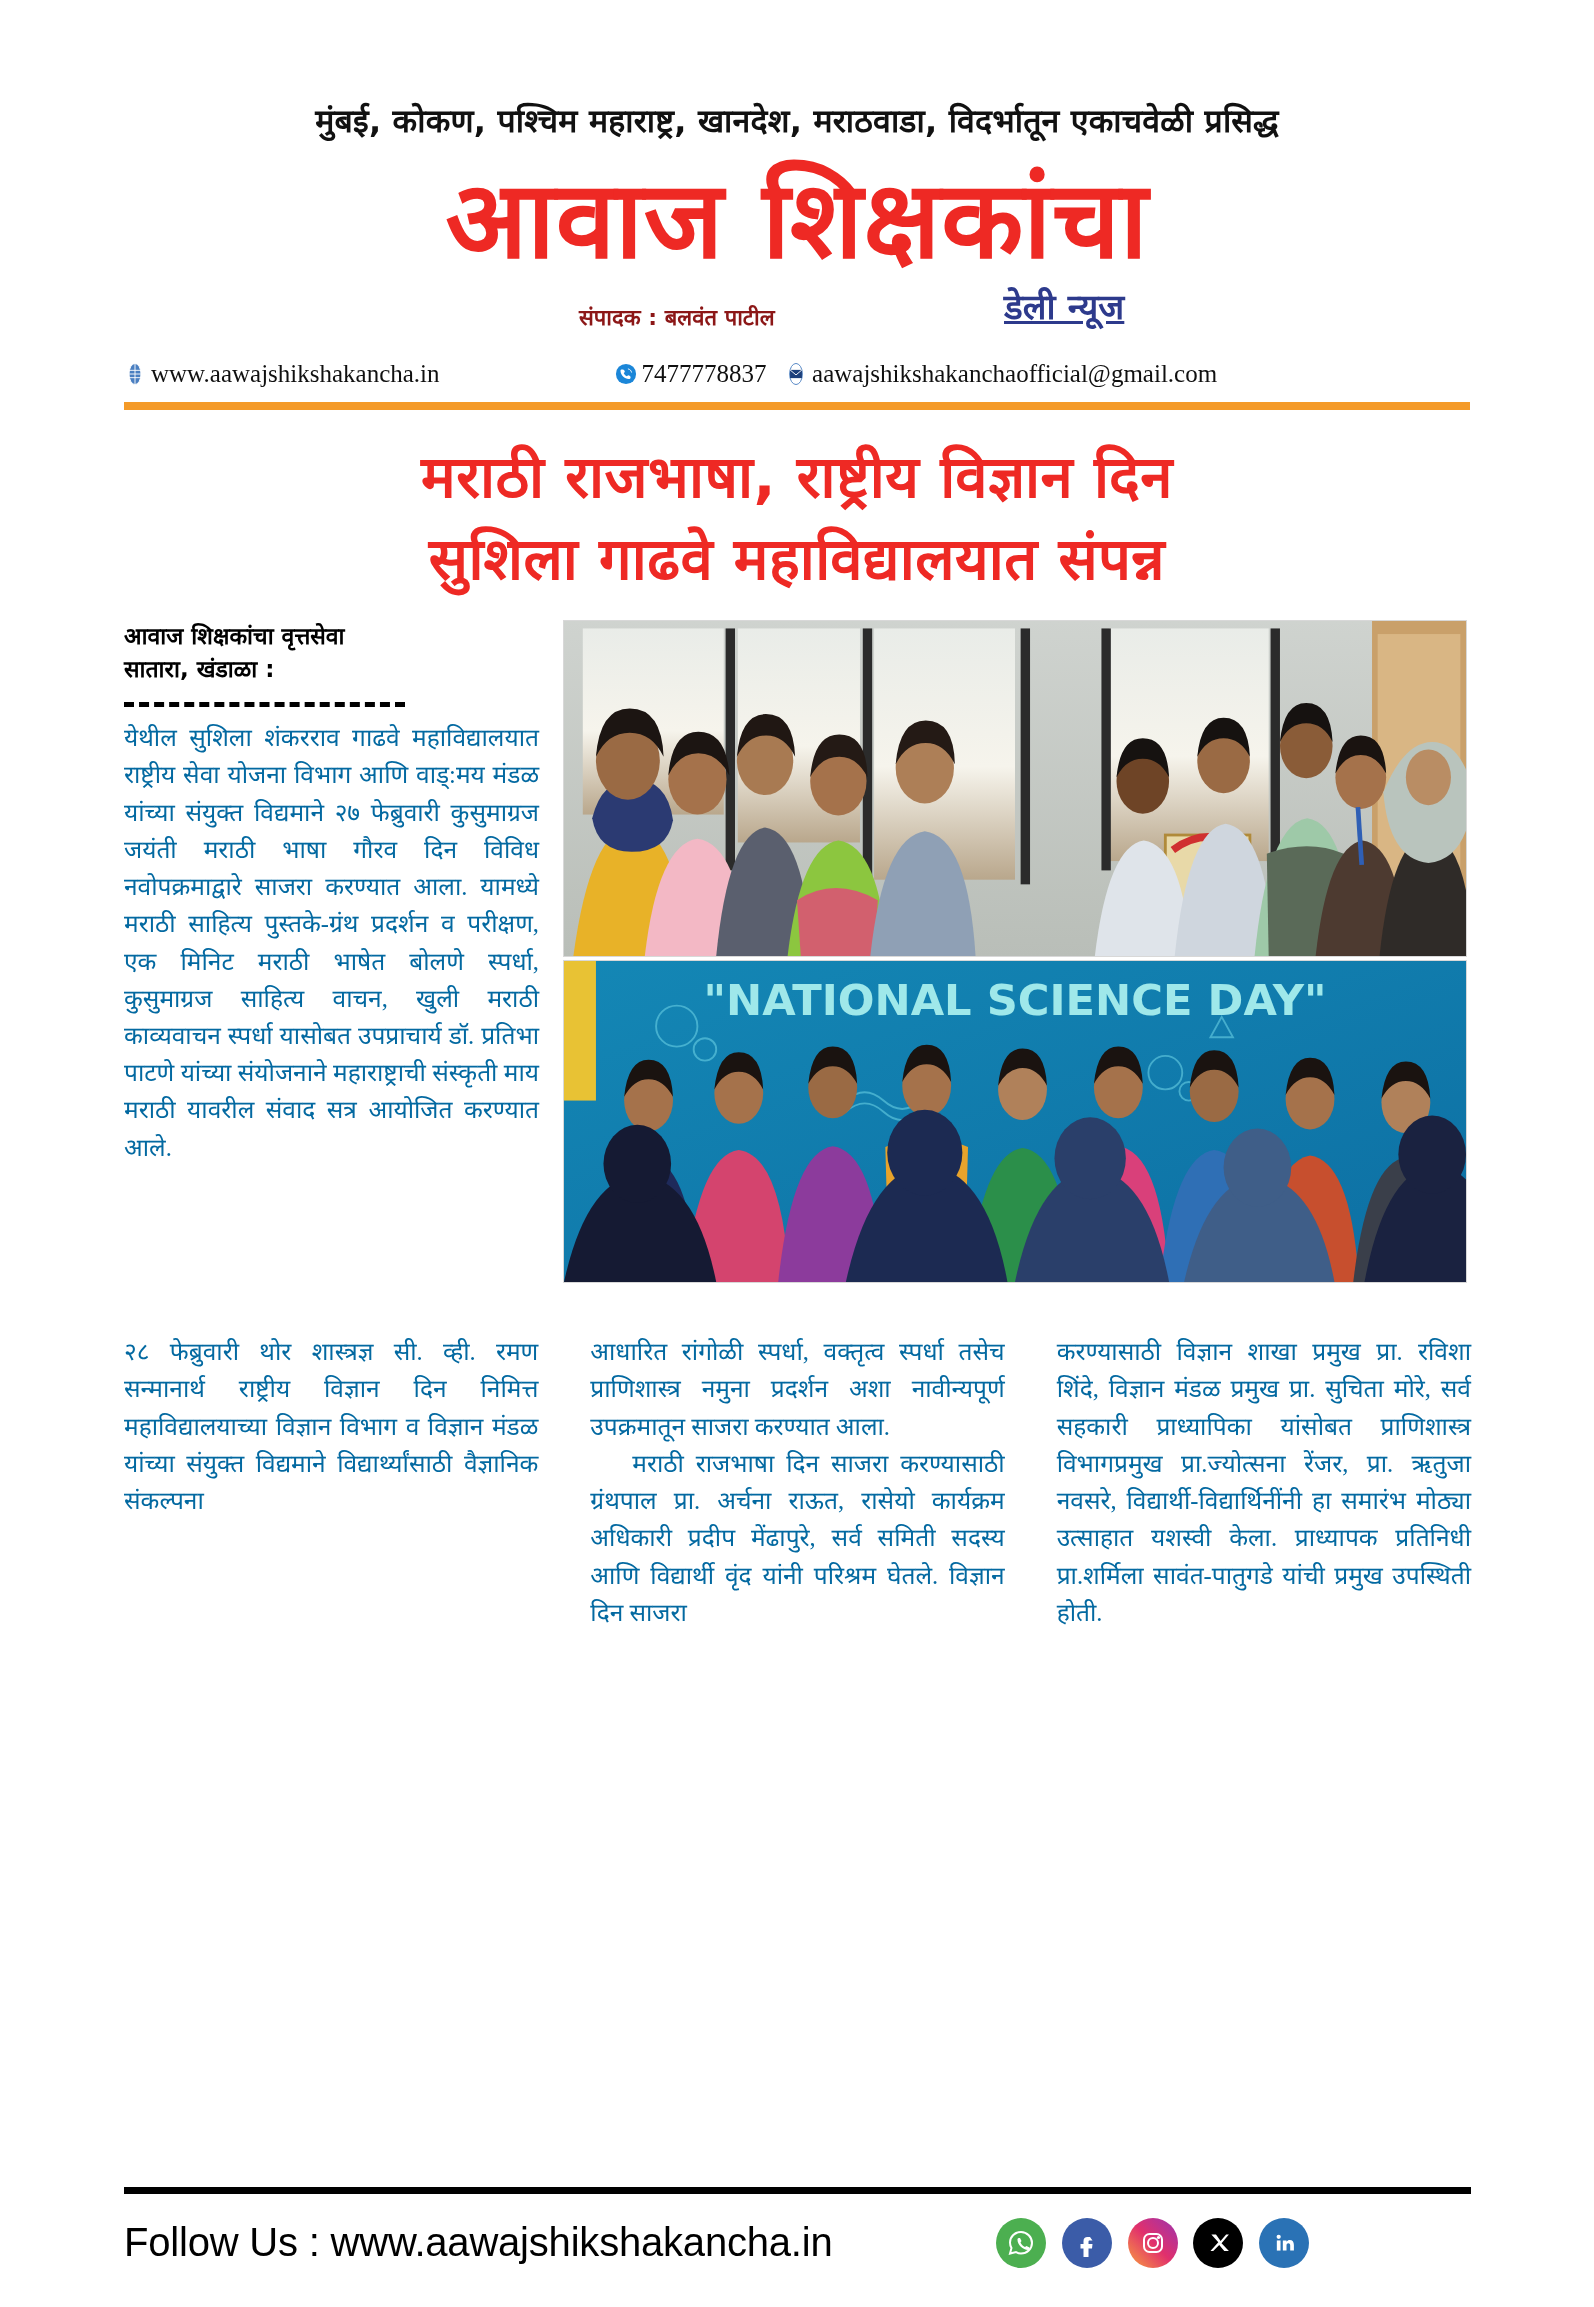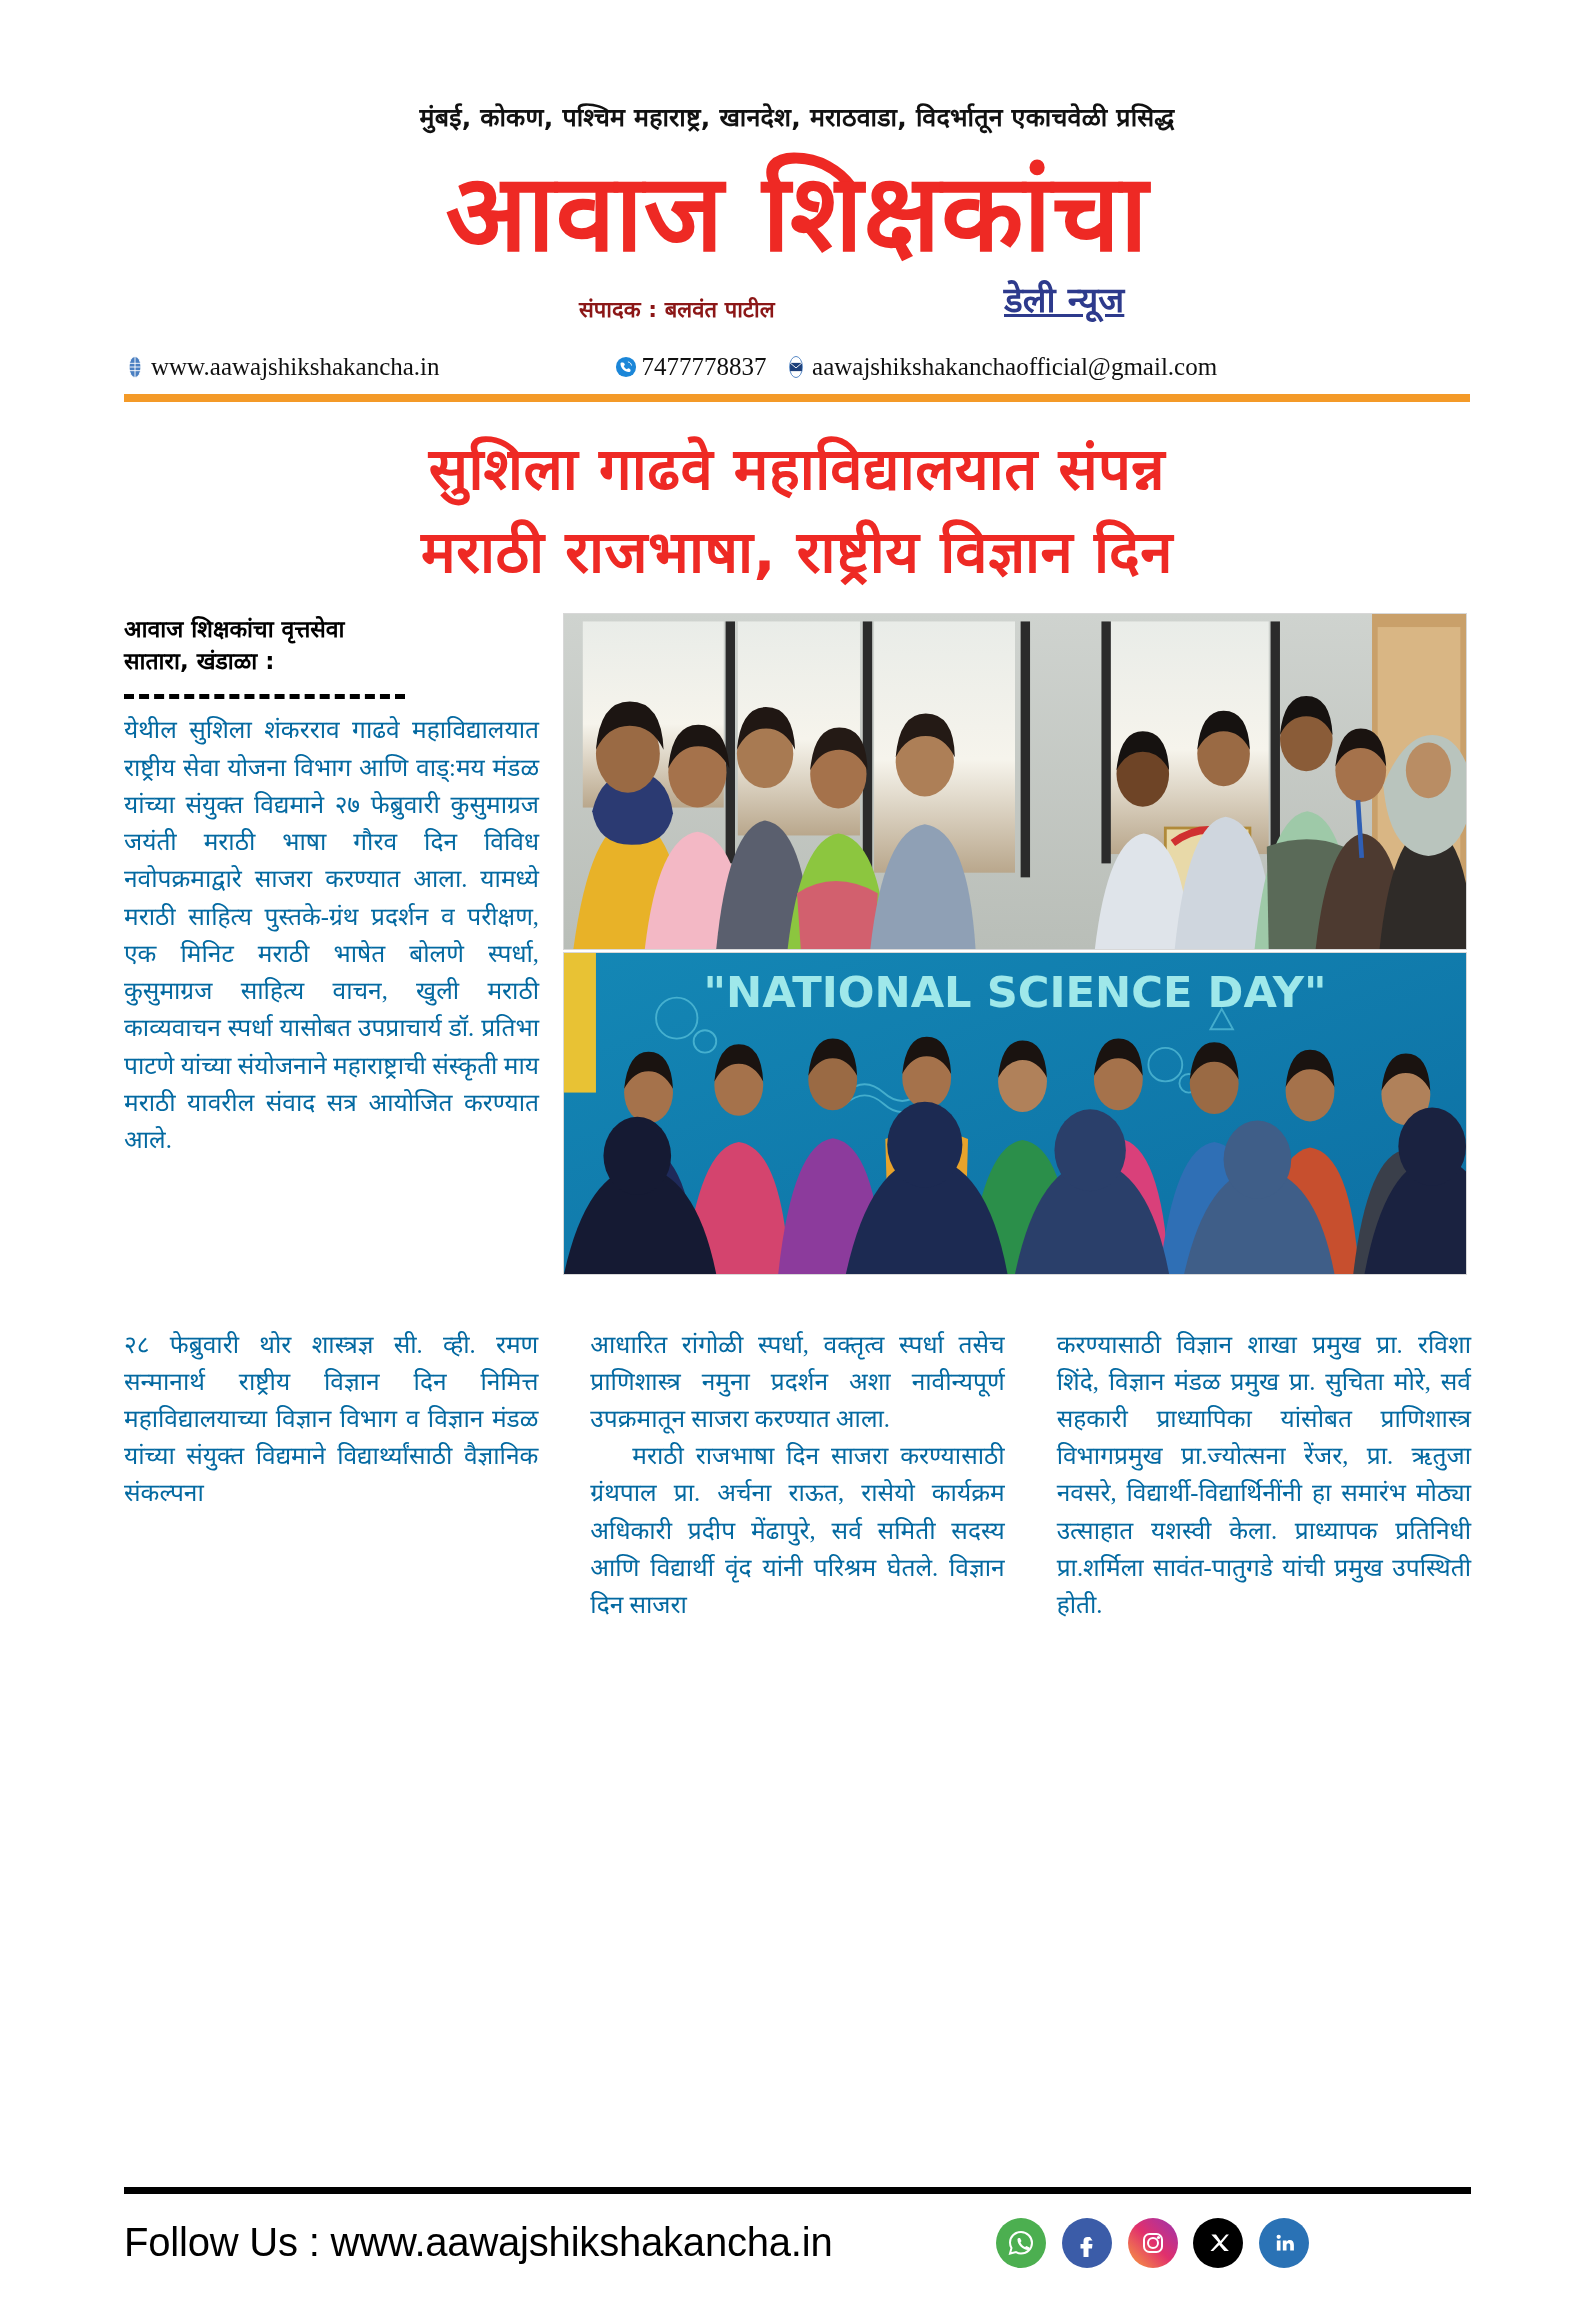--- a/index.html
+++ b/index.html
@@ -16,21 +16,21 @@
     background: #fff;
     padding: 0;
     overflow: hidden;
   }
 
   
   .tagline {
     text-align: center;
     font-family: "DejaVu Sans", sans-serif;
     font-weight: 700;
-    font-size: 25px;
+    font-size: 32px;
     letter-spacing: 0.2px;
     color: #111;
     margin-top: 104px;
     line-height: 1.1;
   }
   .masthead-title {
     text-align: center;
     font-family: "DejaVu Sans", sans-serif;
     font-weight: 700;
     font-size: 107px;
@@ -275,22 +275,22 @@
         </svg>
       </span>
       <span>aawajshikshakanchaofficial@gmail.com</span>
     </div>
 
   </div>
 
   <div class="gold-rule"></div>
 
   <div class="headline">
+    <div>मराठी राजभाषा, राष्ट्रीय विज्ञान दिन</div>
     <div>सुशिला गाढवे महाविद्यालयात संपन्न</div>
-    <div>मराठी राजभाषा, राष्ट्रीय विज्ञान दिन</div>
   </div>
 
   <div class="article">
 
     <div class="col-left-top">
       <div class="byline">
         <div>आवाज शिक्षकांचा वृत्तसेवा</div>
         <div>सातारा, खंडाळा :</div>
       </div>
       <div class="dash-rule"></div>

